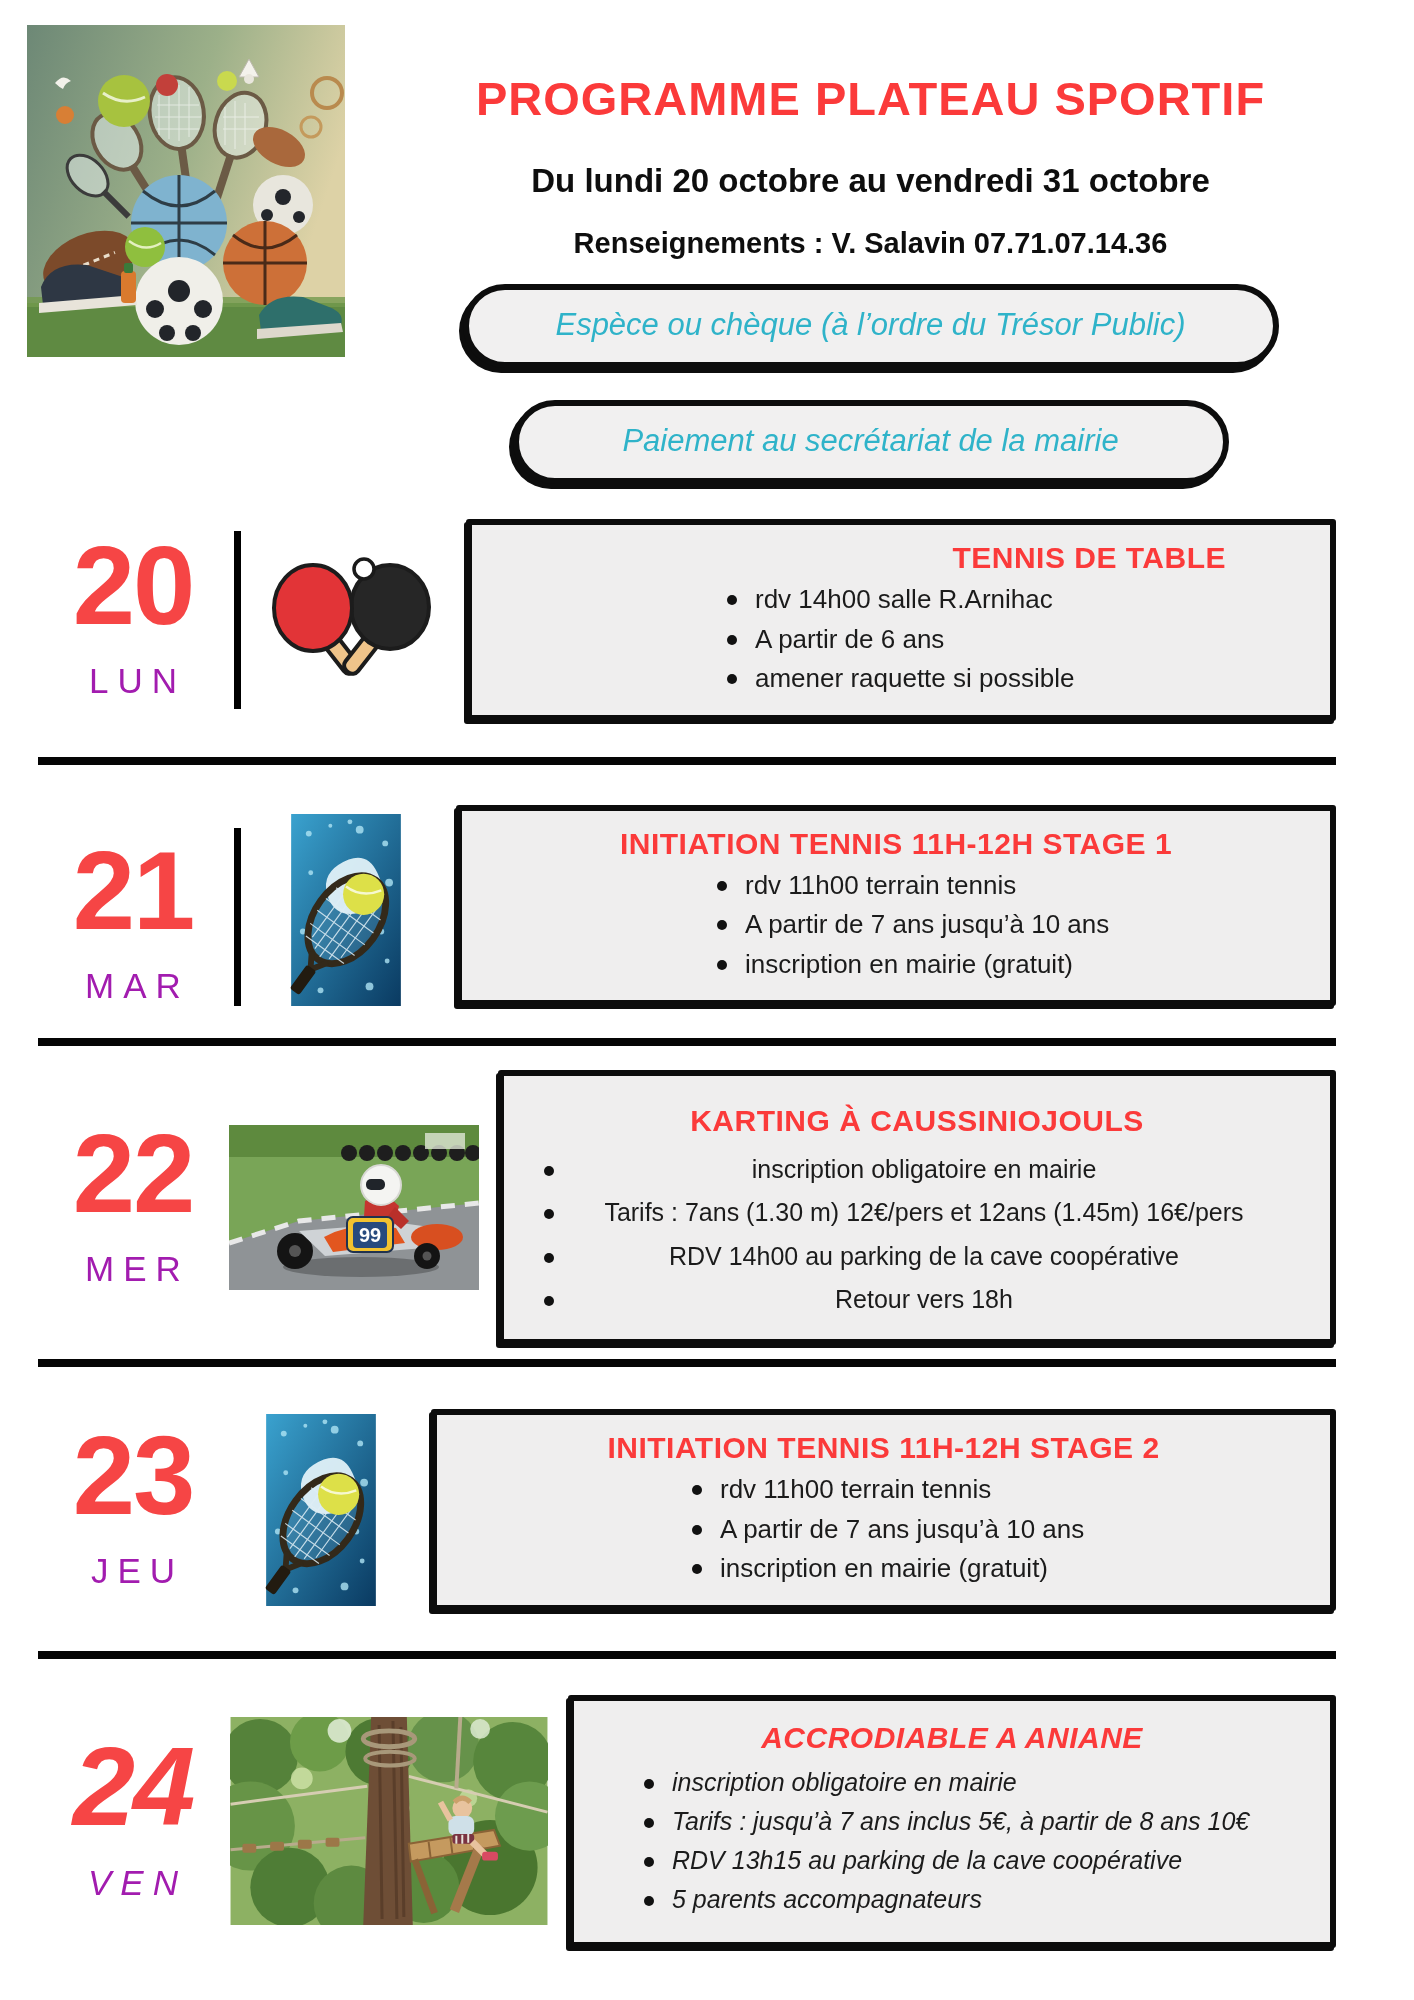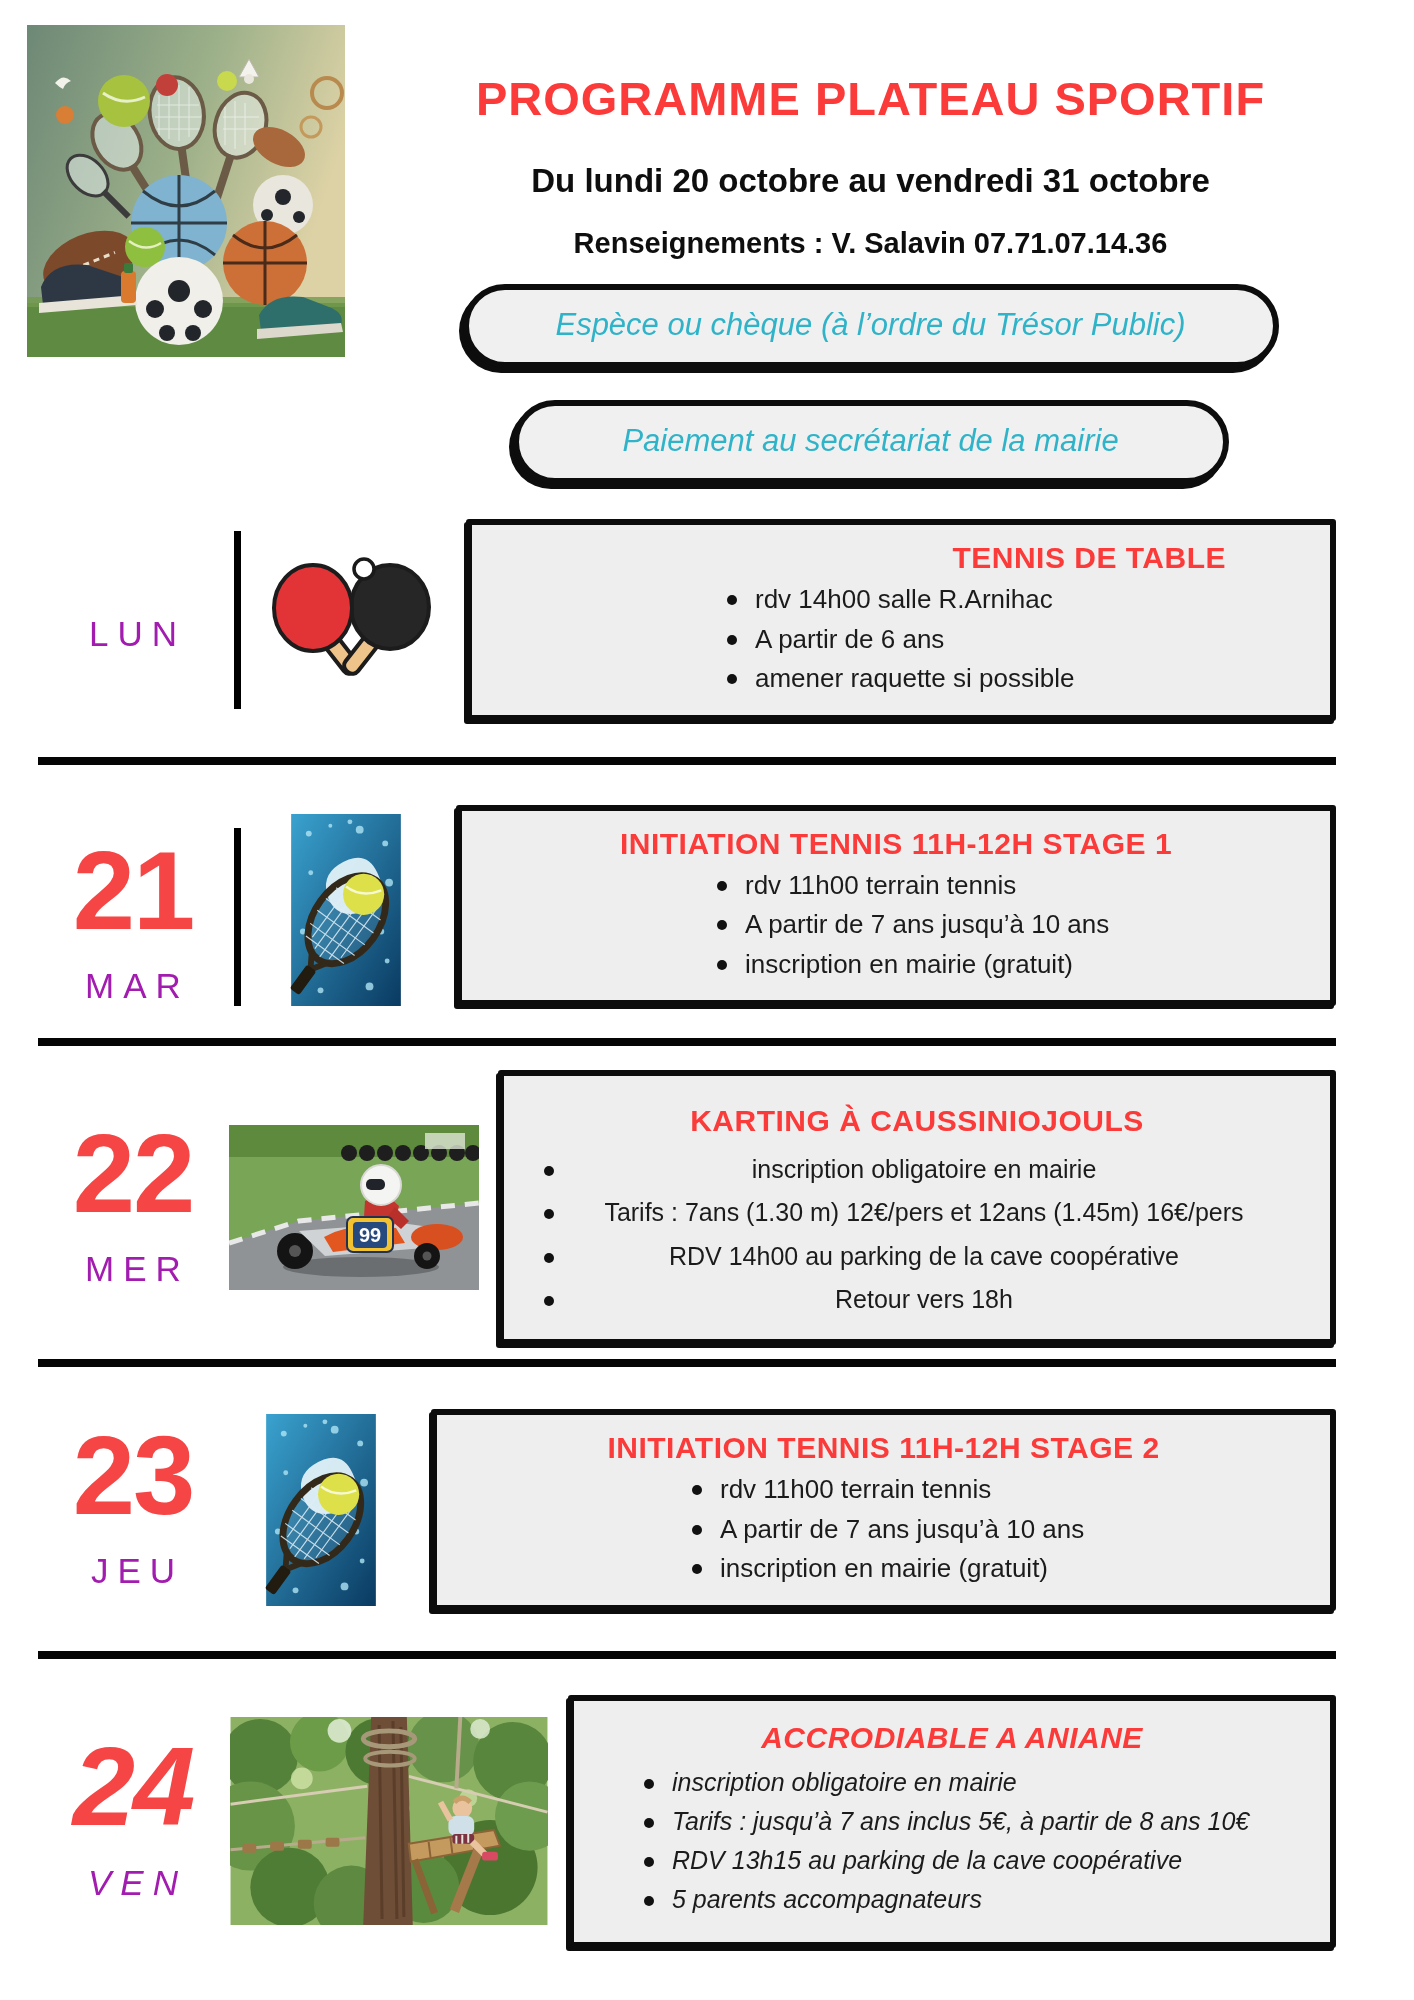--- a/index.html
+++ b/index.html
@@ -154,20 +154,21 @@
       <h1 class="main-title">PROGRAMME PLATEAU SPORTIF</h1>
       <div class="date-range">Du lundi 20 octobre au vendredi 31 octobre</div>
       <div class="contact">Renseignements : V. Salavin 07.71.07.14.36</div>
       <div><span class="pill pill-2">Espèce ou chèque (à l’ordre du Trésor Public)</span></div>
       <div><span class="pill pill-1">Paiement au secrétariat de la mairie</span></div>
     </div>
   </div>
 
   <div class="day-row row-20">
     <div class="day-col">
+      <div class="day-number">20</div>
       <div class="day-label">LUN</div>
     </div>
     <div class="vbar"></div>
     <div class="media media-20">
       <svg width="180" height="140" viewBox="0 0 180 140" aria-hidden="true">
         <g transform="rotate(-38 75 98)">
             <rect x="67" y="70" width="16" height="58" rx="7" fill="#efc48a" stroke="#1c1c1c" stroke-width="4"></rect>
           </g>
         <g transform="rotate(38 105 98)">
             <rect x="97" y="70" width="16" height="58" rx="7" fill="#efc48a" stroke="#1c1c1c" stroke-width="4"></rect>

